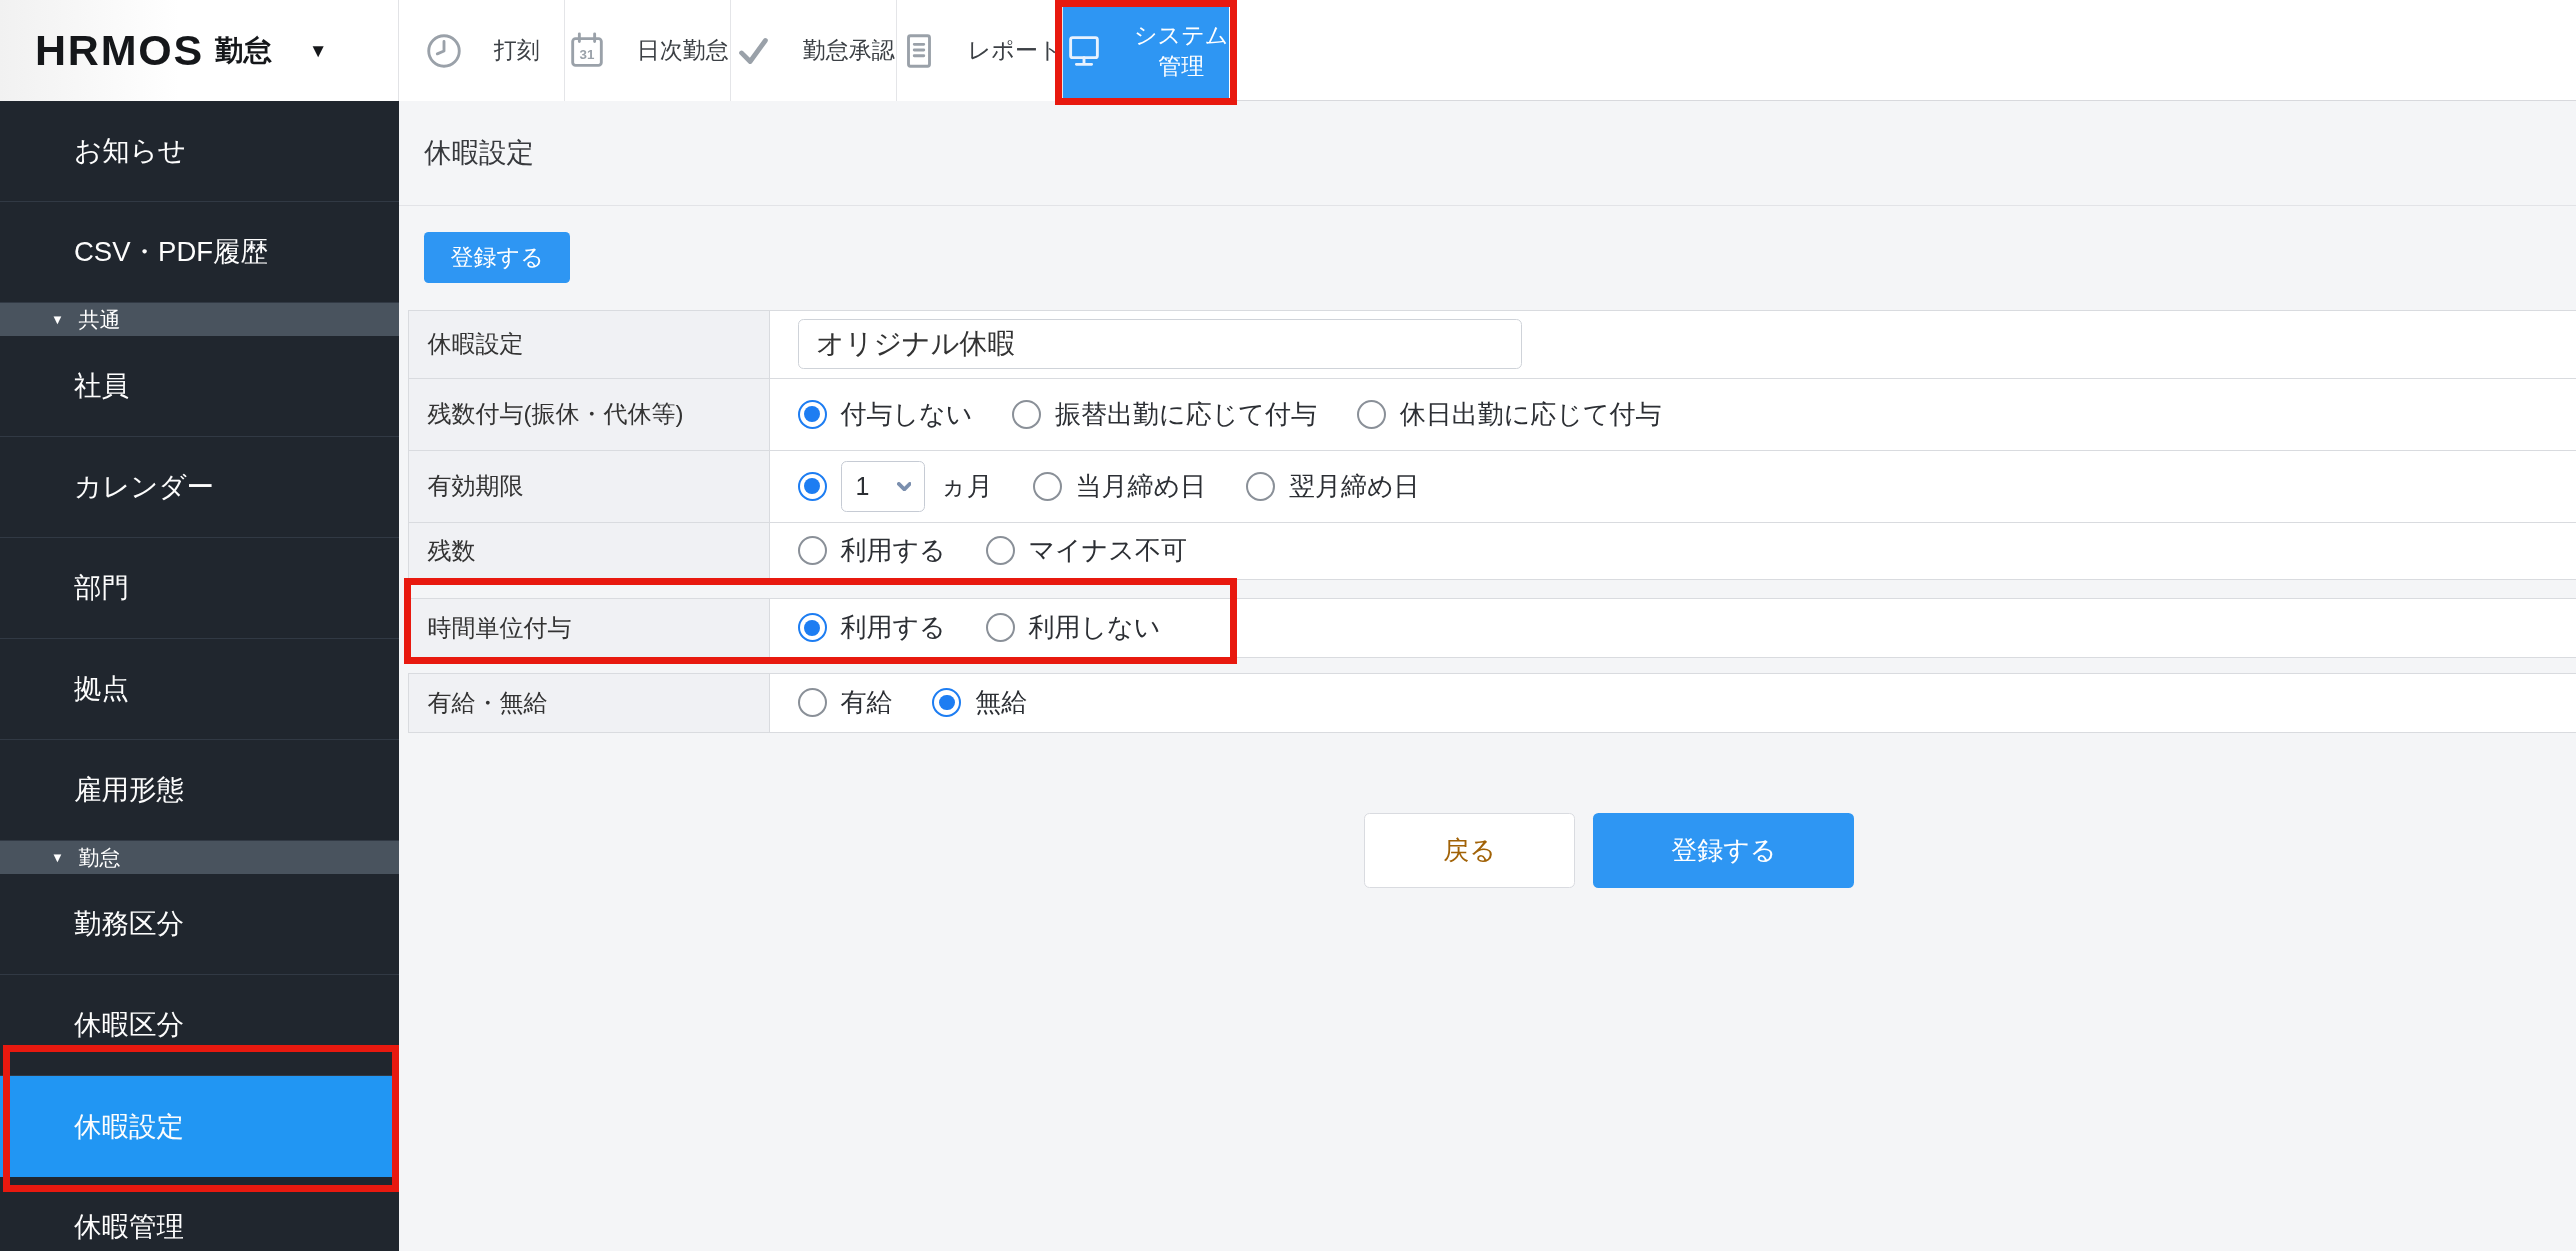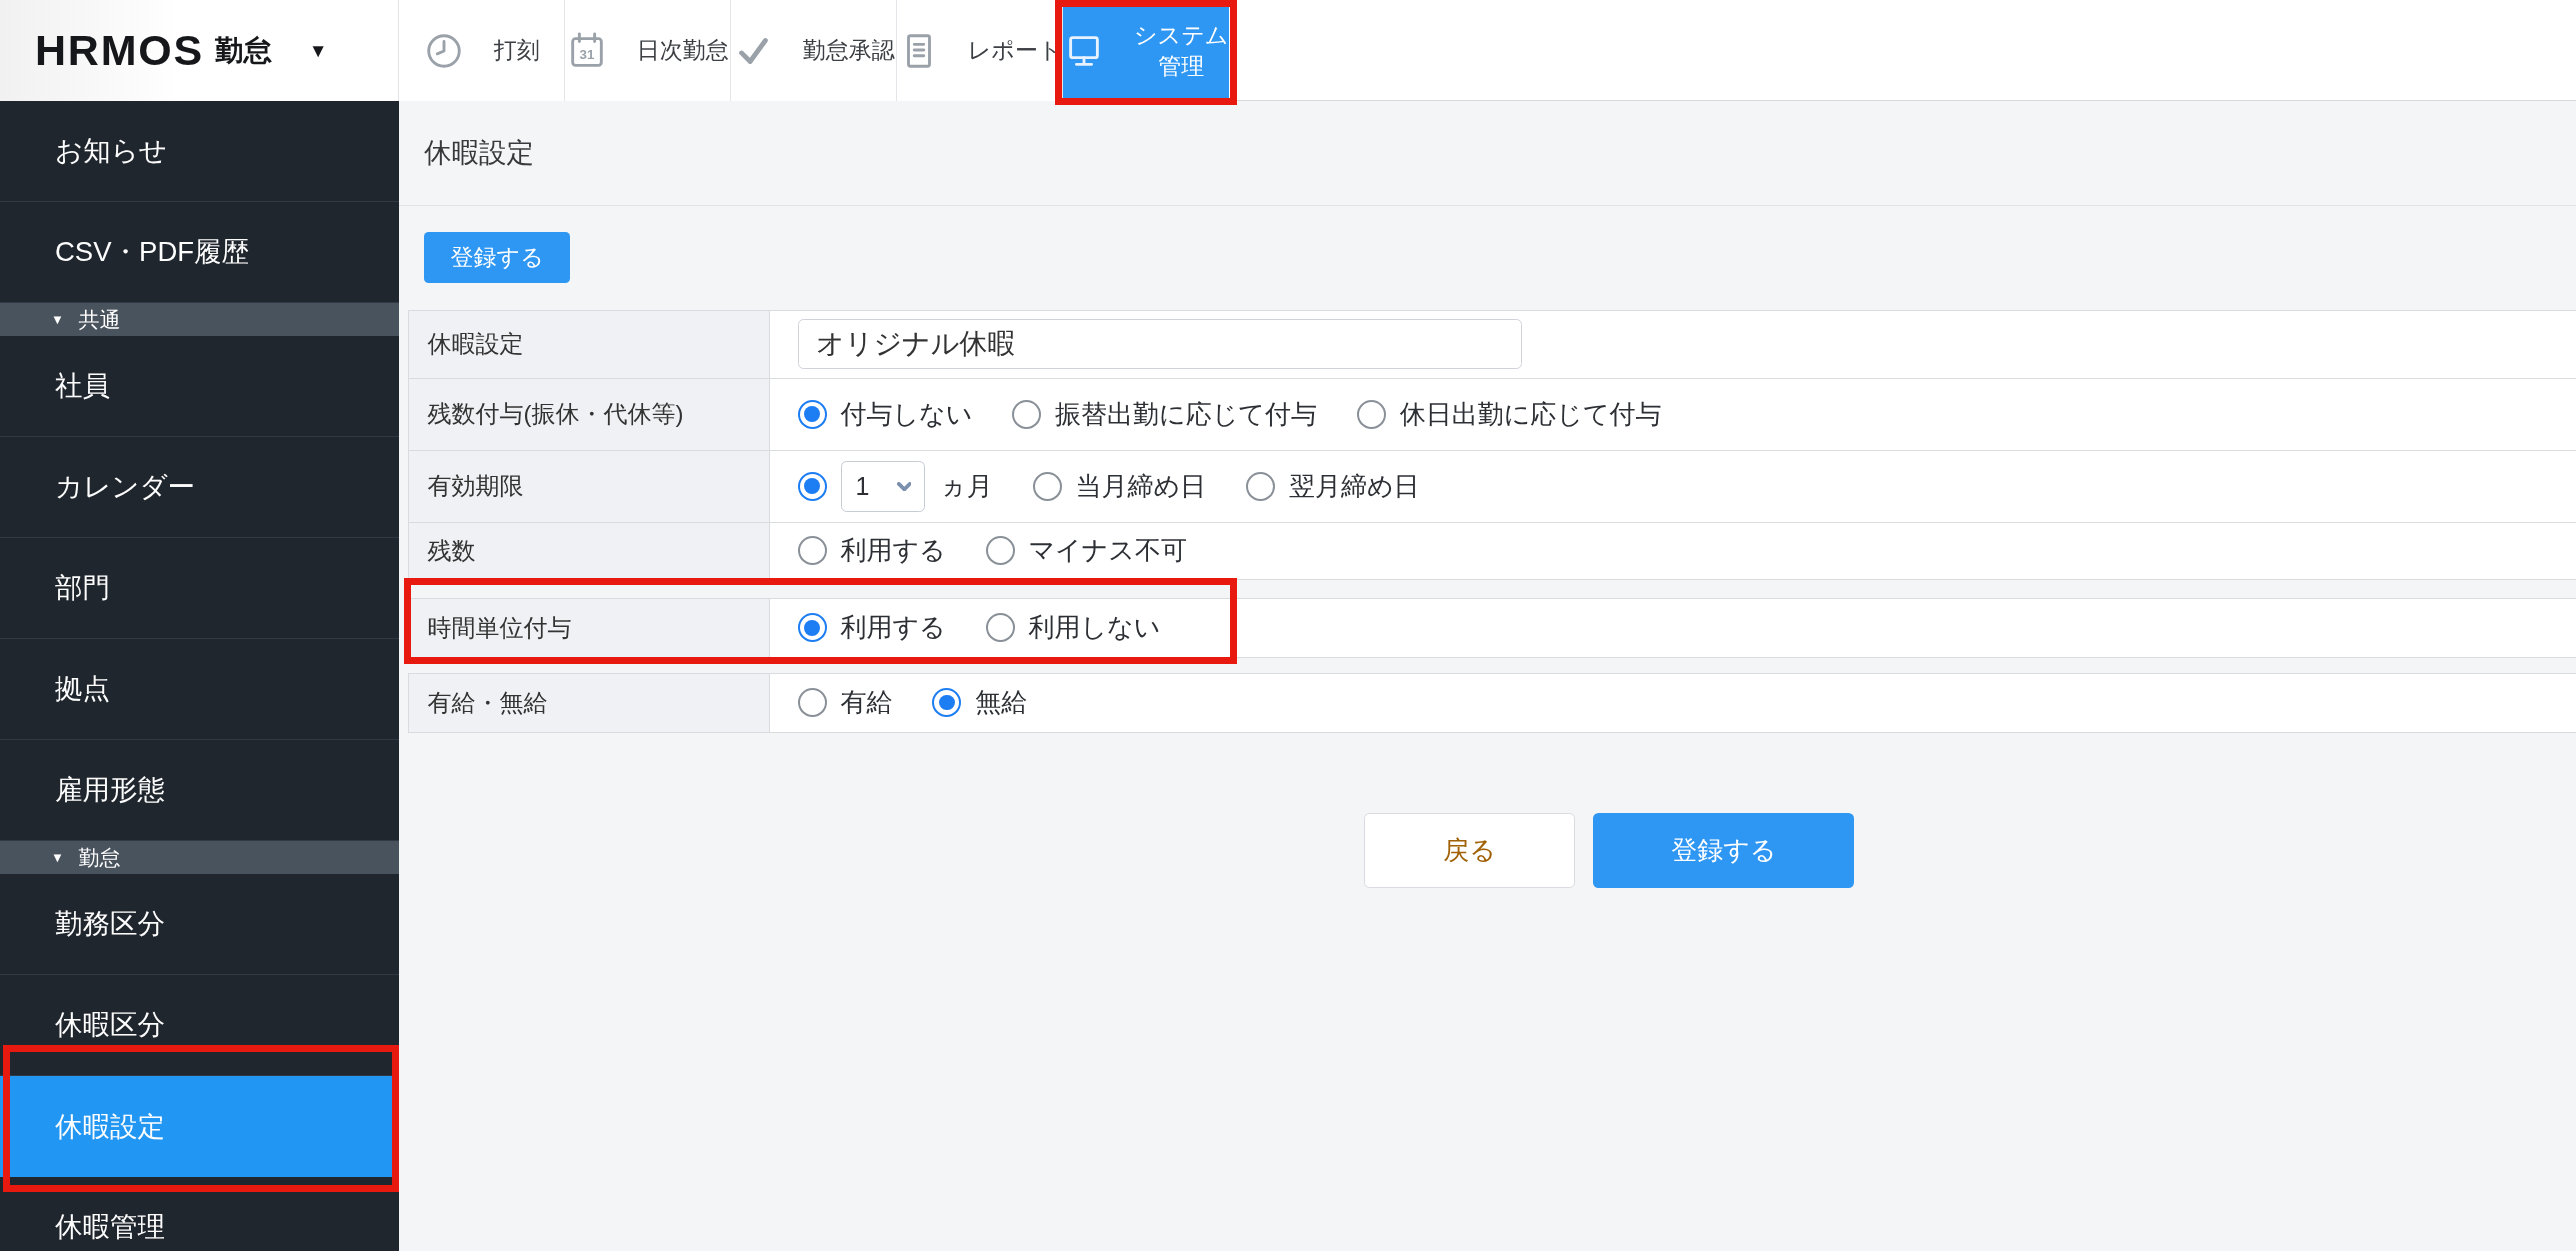--- a/index.html
+++ b/index.html
@@ -25,21 +25,21 @@
   .ticon { width:42px; height:42px; color:#9aa1a9; display:flex; align-items:center; justify-content:center; }
   .ticon svg { stroke:currentColor; fill:none; stroke-width:3; stroke-linecap:round; stroke-linejoin:round; }
   .tlabel { font-size:23px; color:#3c4045;margin-left:20px; }
   .tab.active { background:#2e96f3; border-right:none; }
   .tab.active .tlabel { color:#fff; }
   .tab.active .ticon { color:#e8f2fe; }
 
   
   .sidebar { position:absolute; top:101px; left:0; width:399px; height:1151px;
     background:#20262e; overflow:hidden; z-index:4; }
-  .side-item { height:101px; display:flex; align-items:center; padding-left:55px;
+  .side-item { height:101px; display:flex; align-items:center; padding-left:74px;
     color:#fdfdfd; font-size:27.5px; border-bottom:0.9px solid #313944;
     cursor:pointer; position:relative; background:#20262e; }
   .side-item.selected { background:#2196f3; border-bottom:none; }
   .side-section { height:33px; background:#49535e; color:#ffffff; font-size:21px;
     display:flex; align-items:center; padding-left:51px; gap:14.7px; cursor:pointer; }
   .side-section .sec-caret { font-size:13px; color:#ffffff; }
 
   
   .main { position:absolute; top:101px; left:399px; width:2177px; height:1151px;
     background:#f4f5f7; }

